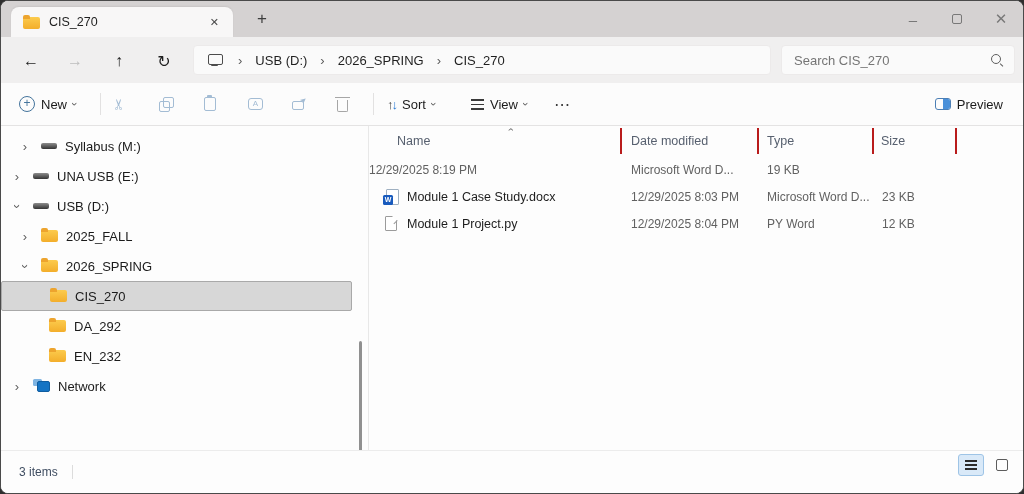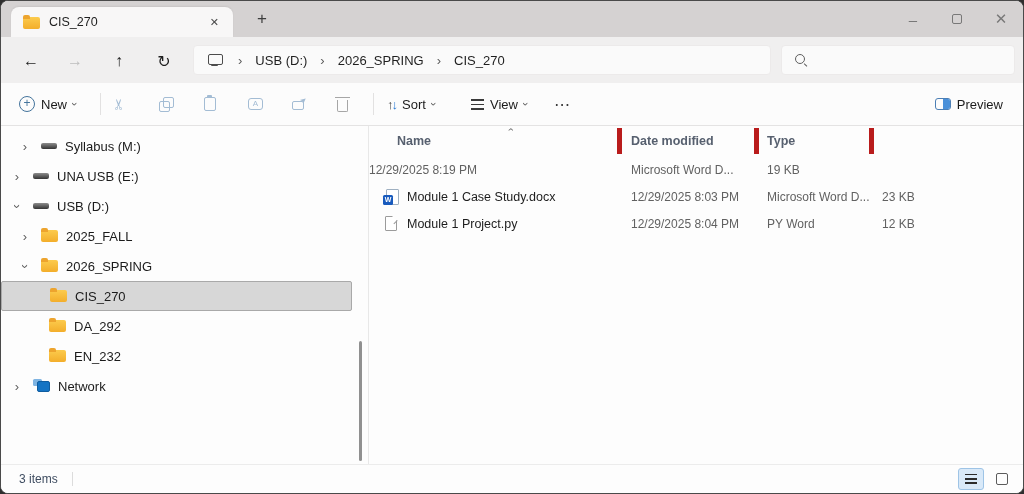--- a/index.html
+++ b/index.html
@@ -127,21 +127,21 @@
     background:#7fb4e2; border-radius:1.5px; }
   .icon-network::after { content:""; position:absolute; right:0; bottom:1px; width:11px; height:9px;
     background:#1574c4; border:1.5px solid #0f5da0; border-radius:2px; }
 
   .divider-v { width:1px; background:#e8e8e8; }
   .content { position:relative; flex:1; }
 
   
   .lheader { position:relative; display:grid; grid-template-columns:253px 137px 115px 83px 1fr;
     height:30px; align-items:center; font-size:12.5px; color:#57606f; }
-  .lheader .hc { height:26px; line-height:26px; border-right:5px solid #b91c1c;font-weight:bold; }
+  .lheader .hc { height:26px; line-height:26px; border-right:2px solid #b91c1c; }
   .hc-name { padding-left:28px; } .hc-date { padding-left:9px; }
   .hc-type { padding-left:8px; } .hc-size { padding-left:7px; }
   .sortcaret { position:absolute; left:140px; top:-2px; font-size:10px; color:#6b6b6b;
     transform:rotate(-90deg); }
 
   
   .frow { display:grid; grid-template-columns:262px 136px 115px 80px 1fr;
     height:27px; align-items:center; font-size:12.5px; }
   .fname { display:flex; align-items:center; padding-left:14px; color:#1d1d1d; gap:8px; }
   .fcell { font-size:12px; color:#616161; }
@@ -153,21 +153,21 @@
     background:#185abd; color:#fff; font-size:7px; font-weight:bold; line-height:10px;
     text-align:center; border-radius:1.5px; }
   .icon-file { position:relative; width:12px; height:15px; margin:0 2px;
     background:#fff; border:1px solid #9b9b9b; border-radius:1px; flex:none; }
   .icon-file::before { content:""; position:absolute; right:-1px; top:-1px;
     border-style:solid; border-width:0 5px 5px 0; border-color:transparent #fdfdfd transparent transparent; }
   .icon-file::after { content:""; position:absolute; right:-1px; top:3px; width:5px; height:1px;
     background:#9b9b9b; transform:rotate(-45deg); transform-origin:right top; }
 
   
-  .statusbar { position:absolute; left:0; bottom:0; width:100%; height:29px;
+  .statusbar { position:absolute; left:0; bottom:0; width:100%; height:43px;
     background:#fdfdfd; border-top:1px solid #ececec; display:flex; align-items:center; }
   .itemcount { font-size:12px; color:#3f4d61; margin-left:18px; }
   .statussep { width:1px; height:14px; background:#dcdcdc; margin-left:14px; }
   .viewtoggles { position:absolute; right:8px; top:3px; display:flex; align-items:center; gap:5px; }
   .vt-details { width:26px; height:22px; background:#d9e9f8; border:1px solid #9ec4e6;
     border-radius:3px; display:flex; align-items:center; justify-content:center; }
   .vt-details .lines { width:12px; height:10px;
     background:repeating-linear-gradient(#2b2b2b 0 1.5px, transparent 1.5px 4.2px); }
   .vt-icons { width:26px; height:22px; display:flex; align-items:center; justify-content:center; }
   .vt-icons .sq { width:12px; height:12px; border:1.4px solid #5c5c5c; border-radius:2px; }
@@ -203,20 +203,21 @@
       <span class="monitor"></span>
       <span class="crumb-chev">›</span>
       <span class="crumb">USB (D:)</span>
       <span class="crumb-chev">›</span>
       <span class="crumb">2026_SPRING</span>
       <span class="crumb-chev">›</span>
       <span class="crumb">CIS_270</span>
     </div>
 
     <div class="searchbox">
+      <input type="text" placeholder="Search CIS_270" style="">
       <span class="mag"></span>
     </div>
   </div>
 
   <div class="toolbar">
     <div class="tool" style="left:18px">
       <span class="newplus">+</span>
       <span>New</span>
       <span class="caret">›</span>
     </div>
@@ -311,20 +312,21 @@
     </div>
 
     <div class="divider-v"></div>
 
     <div class="content">
       <div class="lheader">
         <span class="sortcaret">›</span>
         <div class="hc hc-name">Name</div>
         <div class="hc hc-date">Date modified</div>
         <div class="hc hc-type">Type</div>
+        <div class="hc hc-size">Size</div>
         <div></div>
       </div>
 
       <div class="frow">
         <div class="fcell">12/29/2025 8:19 PM</div>
         <div class="fcell">Microsoft Word D...</div>
         <div class="fcell">19 KB</div>
         <div></div>
       </div>
 

